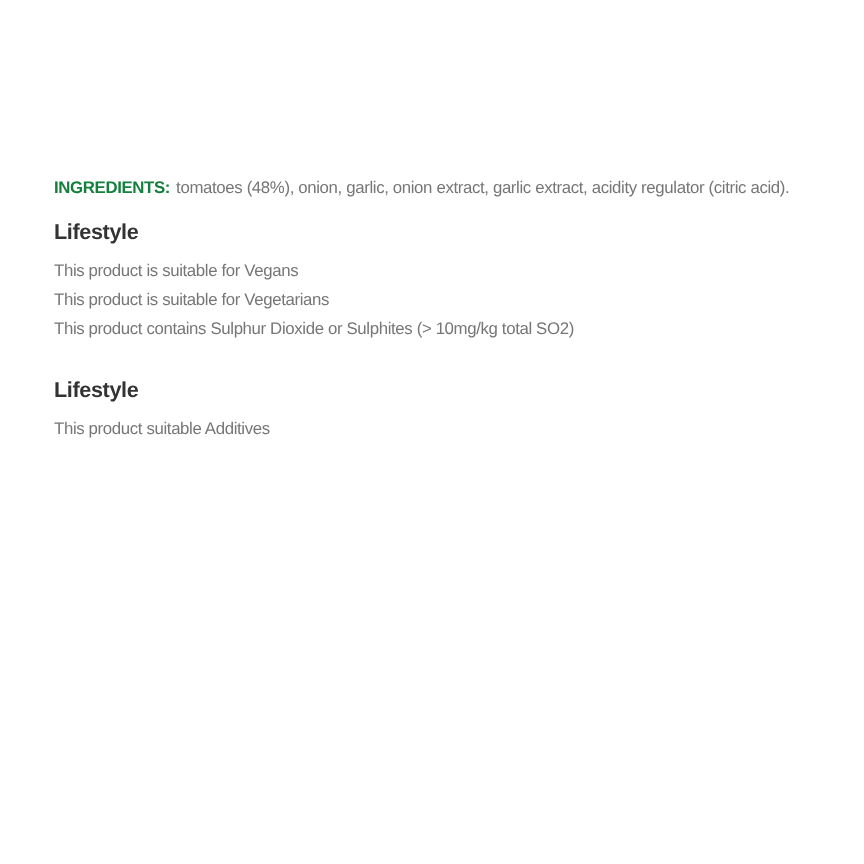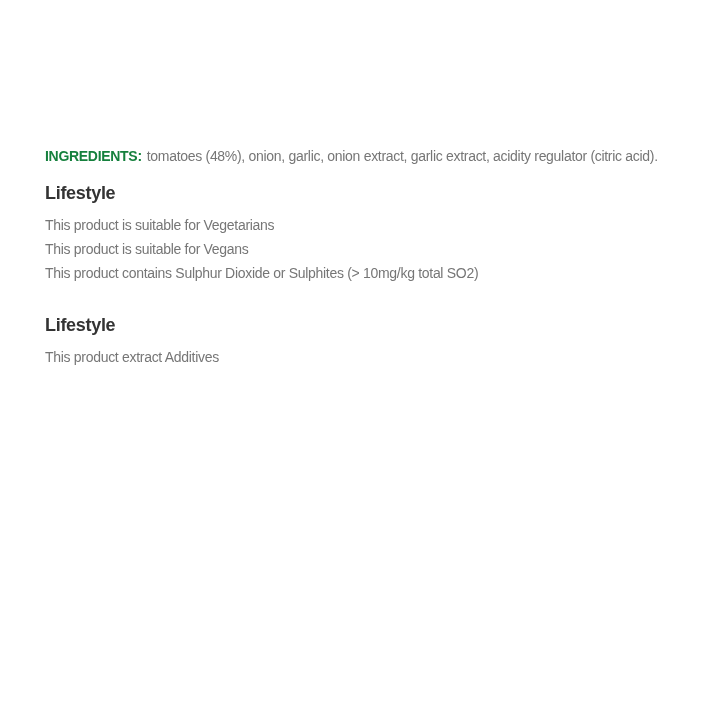--- a/index.html
+++ b/index.html
@@ -56,26 +56,26 @@
 <body>
 
 <div class="content">
 
   <p class="ingredients">
     <span class="ing-label">INGREDIENTS:</span><span class="ing-text">tomatoes (48%), onion, garlic, onion extract, garlic extract, acidity regulator (citric acid).</span>
   </p>
 
   <div class="section first">
     <h2>Lifestyle</h2>
+    <p class="line">This product is suitable for Vegans</p>
     <p class="line">This product is suitable for Vegetarians</p>
-    <p class="line">This product is suitable for Vegans</p>
   </div>
 
   <div class="section">
     <p class="line">This product contains Sulphur Dioxide or Sulphites (&gt; 10mg/kg total SO2)</p>
   </div>
 
   <div class="section">
     <h2>Lifestyle</h2>
-    <p class="line">This product extract Additives</p>
+    <p class="line">This product suitable Additives</p>
   </div>
 
 </div>
 
 </body></html>

